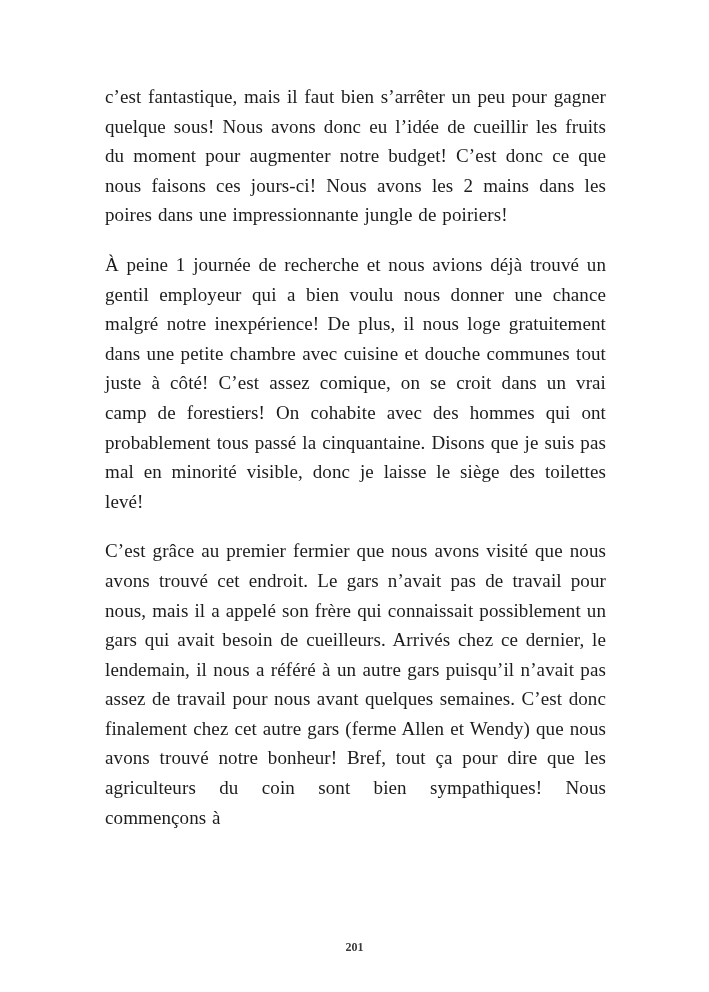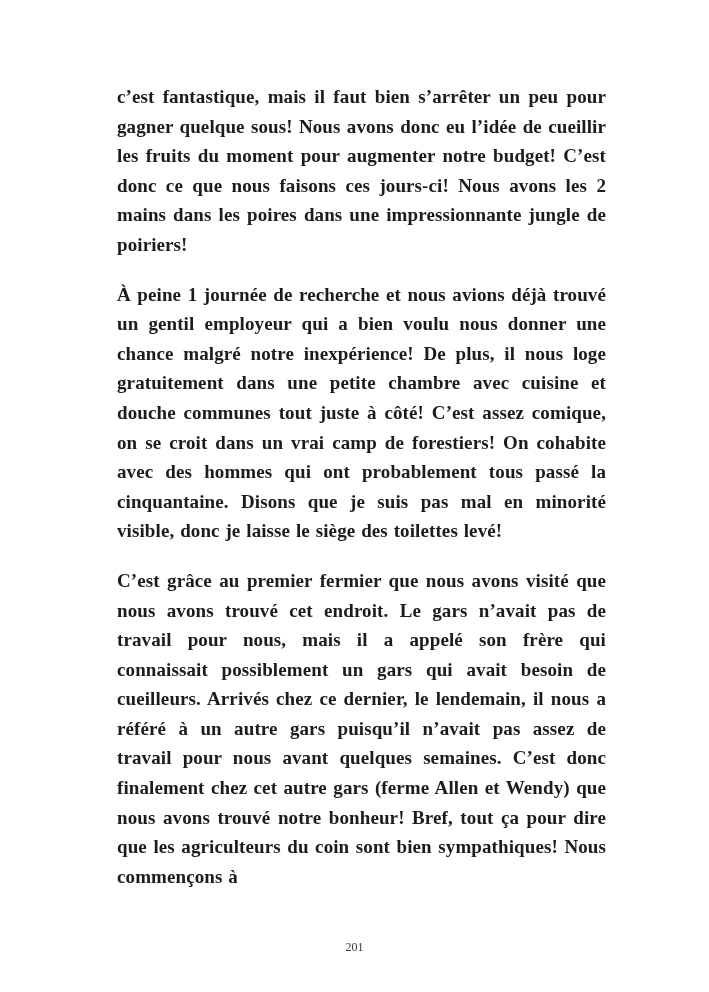--- a/index.html
+++ b/index.html
@@ -22,35 +22,35 @@
     left: 105px;
     top: 82px;
     width: 501px;
     text-align: justify;
     font-size: 19px;
     line-height: 29.6px;
     letter-spacing: 0.1px;
     word-spacing: 1px;
   }
   .text-block p {
-    margin: 0 0 20px 12px;
-    font-weight: bold;
+    margin: 0 0 20px 0;
   }
   .text-block p:last-child {
     margin-bottom: 0;
   }
   .page-number {
     position: absolute;
     left: 0;
     right: 0;
     top: 940px;
     text-align: center;
     font-size: 12px;
     color: #3a3a3a;
     font-family: "Liberation Serif", serif;
+    font-weight: bold;
   }
 </style>
 </head>
 <body>
 
 <div class="book-page">
   <div class="text-block">
     <p>c’est fantastique, mais il faut bien s’arrêter un peu pour gagner quelque sous! Nous avons donc eu l’idée de cueillir les fruits du moment pour augmenter notre budget! C’est donc ce que nous faisons ces jours-ci! Nous avons les 2 mains dans les poires dans une impressionnante jungle de poiriers!</p>
     <p>À peine 1 journée de recherche et nous avions déjà trouvé un gentil employeur qui a bien voulu nous donner une chance malgré notre inexpérience! De plus, il nous loge gratuitement dans une petite chambre avec cuisine et douche communes tout juste à côté! C’est assez comique, on se croit dans un vrai camp de forestiers! On cohabite avec des hommes qui ont probablement tous passé la cinquantaine. Disons que je suis pas mal en minorité visible, donc je laisse le siège des toilettes levé!</p>
     <p>C’est grâce au premier fermier que nous avons visité que nous avons trouvé cet endroit. Le gars n’avait pas de travail pour nous, mais il a appelé son frère qui connaissait possiblement un gars qui avait besoin de cueilleurs. Arrivés chez ce dernier, le lendemain, il nous a référé à un autre gars puisqu’il n’avait pas assez de travail pour nous avant quelques semaines. C’est donc finalement chez cet autre gars (ferme Allen et Wendy) que nous avons trouvé notre bonheur! Bref, tout ça pour dire que les agriculteurs du coin sont bien sympathiques! Nous commençons à</p>

